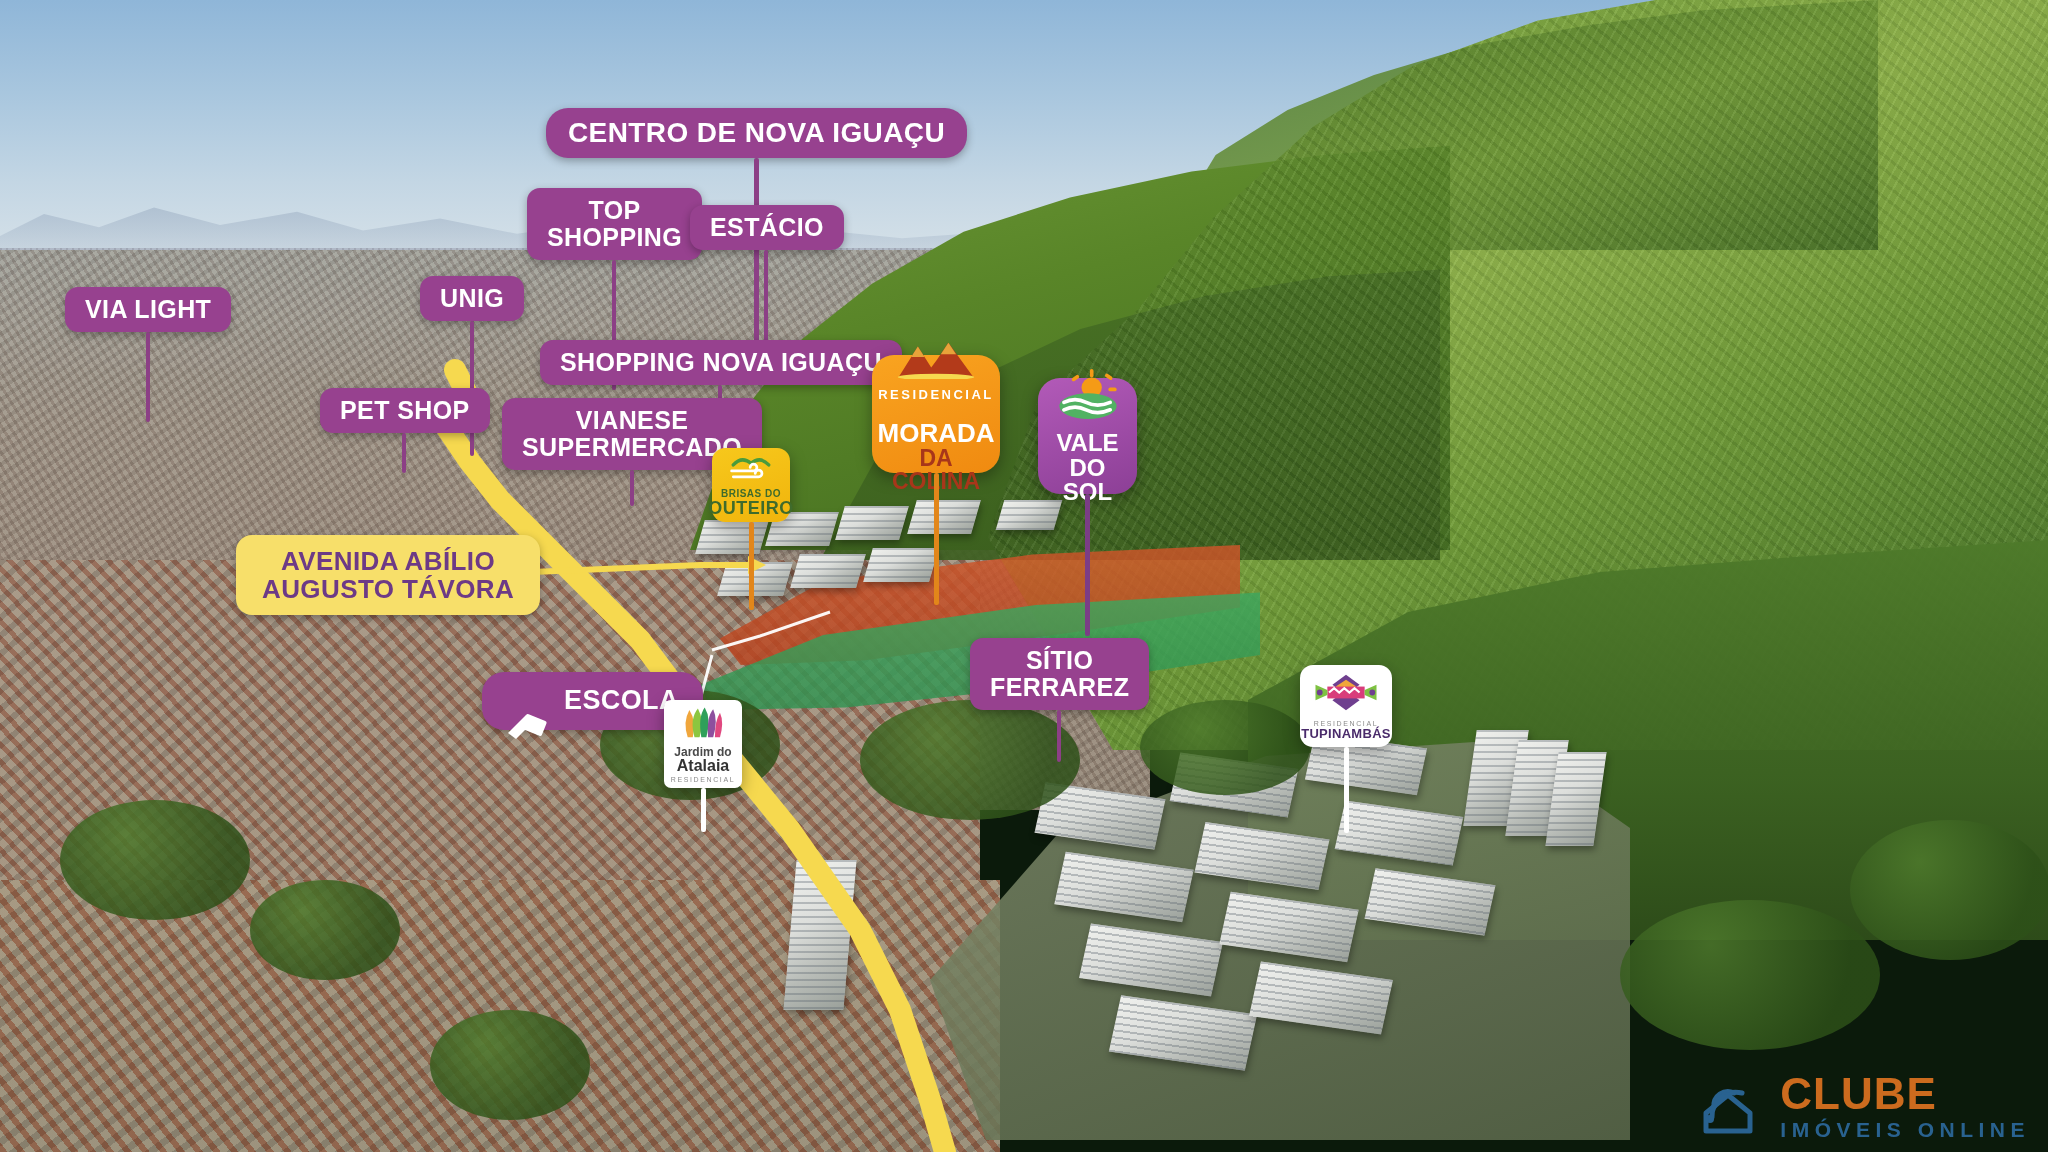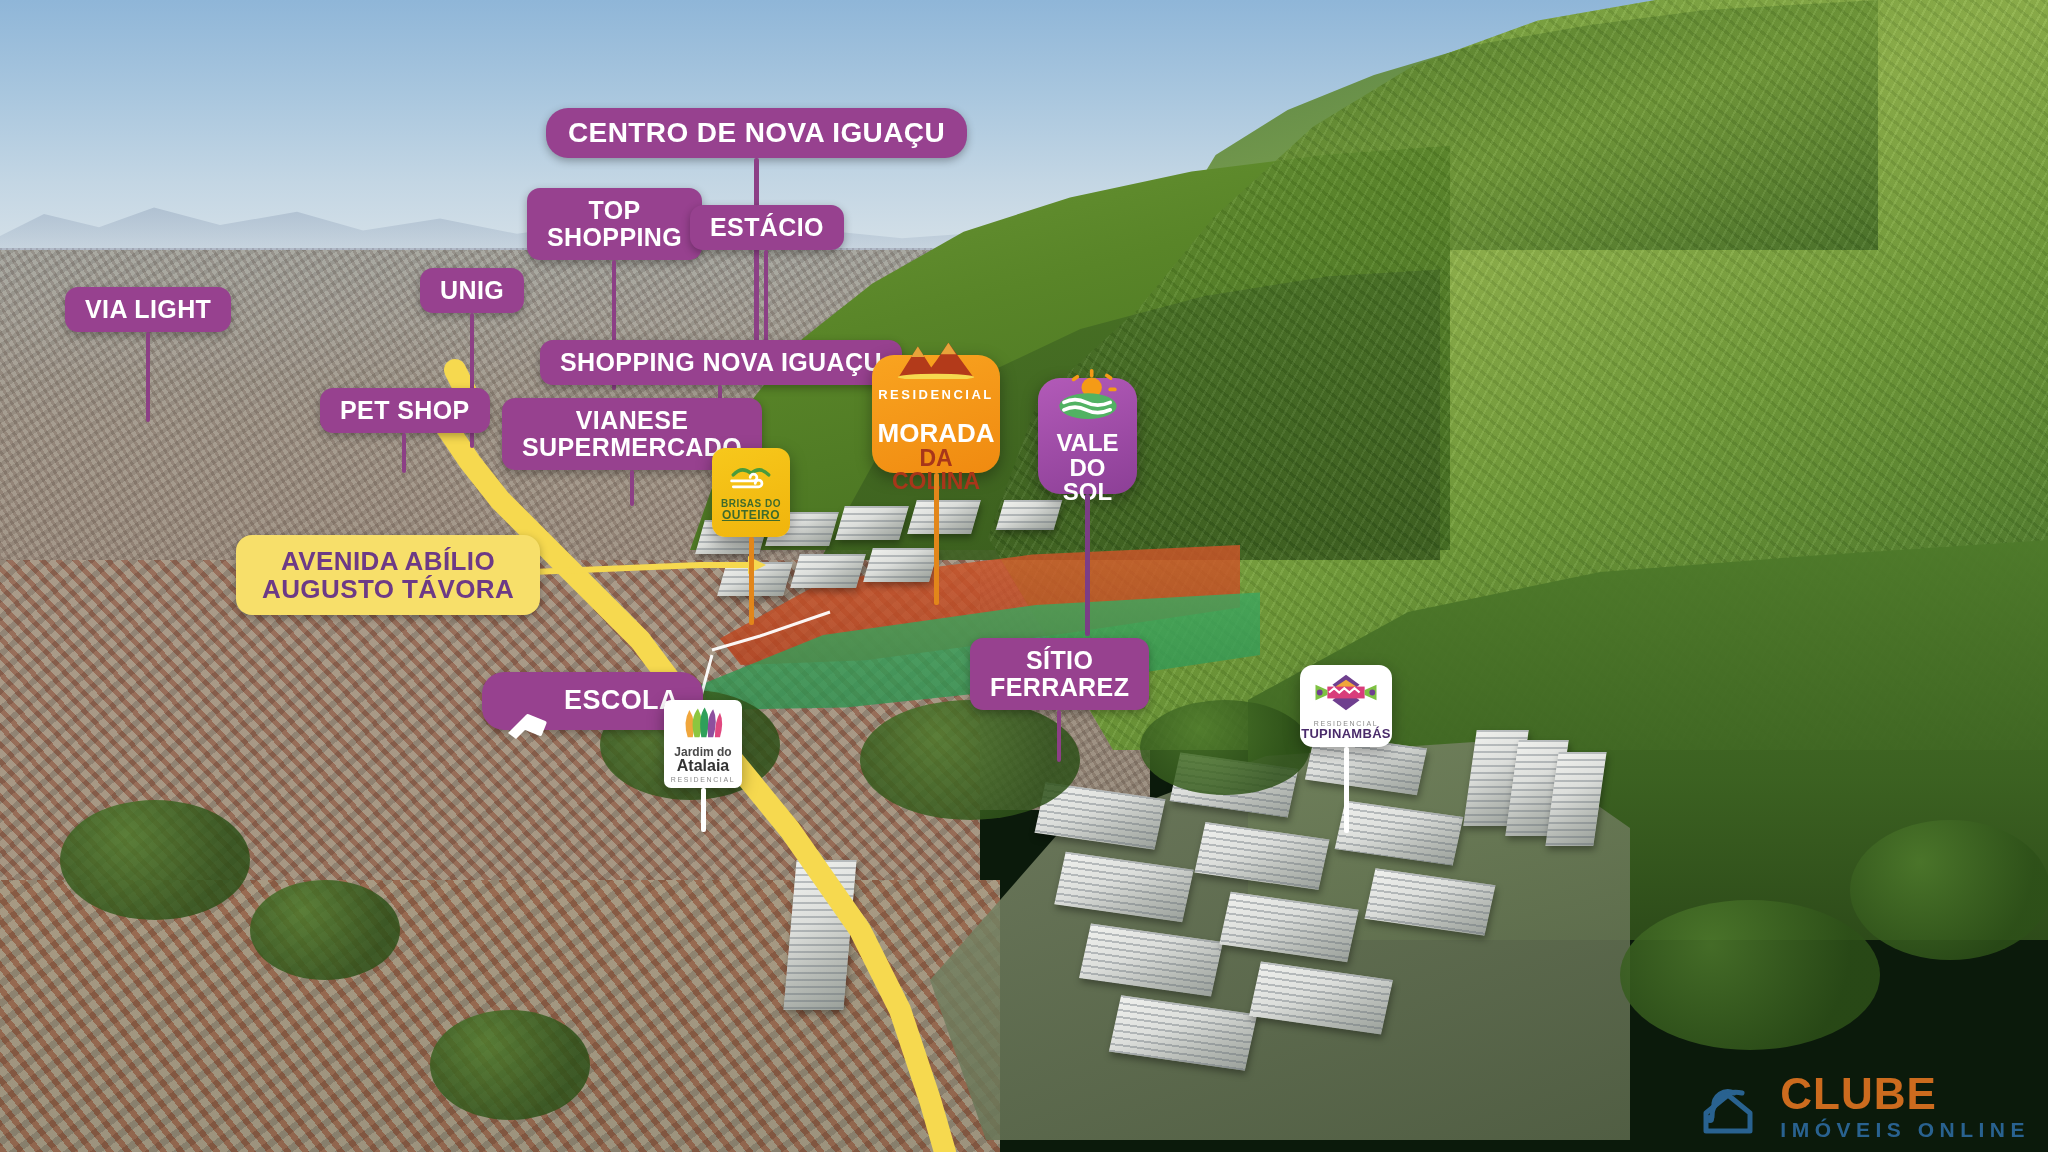--- a/index.html
+++ b/index.html
@@ -305,21 +305,21 @@
     <div class="chip sm">TOP
 SHOPPING</div>
     <div class="pin-stem thin" style="height:130px;"></div>
   </div>
 
   <div class="pin" style="left:690px;top:205px;">
     <div class="chip sm">ESTÁCIO</div>
     <div class="pin-stem thin" style="height:110px;"></div>
   </div>
 
-  <div class="pin" style="left:420px;top:268px;">
+  <div class="pin" style="left:420px;top:276px;">
     <div class="chip sm">UNIG</div>
     <div class="pin-stem thin" style="height:135px;"></div>
   </div>
 
   <div class="pin" style="left:65px;top:287px;">
     <div class="chip sm">VIA LIGHT</div>
     <div class="pin-stem thin" style="height:90px;"></div>
   </div>
 
   <div class="pin" style="left:540px;top:340px;">
@@ -395,30 +395,30 @@
           <path d="M14,44 Q26,38 38,44 T64,44" stroke="#ffffff" stroke-width="4" fill="none" stroke-linecap="round"></path>
         </svg>
       </span>
       <span class="lc-title" style="color:#ffffff;font-size:24px;margin-top:6px;font-weight:600;">VALE</span>
       <span class="lc-title" style="color:#ffffff;font-size:24px;margin-top:1px;font-weight:800;">DO SOL</span>
     </div>
     <div class="pin-stem purple-dark" style="height:142px;"></div>
   </div>
 
   <div class="pin" style="left:712px;top:448px;">
-    <div class="logo-card yellow" style="width:78px;height:89px;padding:6px 4px;border-radius:13px;">
+    <div class="logo-card yellow" style="width:78px;height:74px;padding:6px 4px;border-radius:13px;">
       <span style="display:block;">
         <svg viewBox="0 0 54 32" width="46" height="27" aria-hidden="true">
           <path d="M6,13 Q16,2 27,11 Q38,2 48,13" stroke="#4a9b3c" stroke-width="4" fill="none" stroke-linecap="round"></path>
           <path d="M4,20 H30 a4,4 0 1,0 -4,-4" stroke="#ffffff" stroke-width="3.2" fill="none" stroke-linecap="round"></path>
           <path d="M6,27 H36 a4,4 0 1,0 -4,-4" stroke="#ffffff" stroke-width="3.2" fill="none" stroke-linecap="round"></path>
         </svg>
       </span>
       <span class="lc-title" style="color:#3f6b2c;font-size:10px;margin-top:4px;font-weight:700;letter-spacing:.5px;">BRISAS DO</span>
-      <span class="lc-title" style="color:#3f6b2c;font-size:12px;font-weight:800;letter-spacing:.5px;text-decoration:underline;">OUTEIRO</span>
+      <span class="lc-title" style="color:#3f6b2c;font-size:18px;font-weight:800;letter-spacing:.5px;">OUTEIRO</span>
     </div>
     <div class="pin-stem orange" style="height:88px;"></div>
   </div>
 
   <div class="pin" style="left:664px;top:700px;">
     <div class="logo-card white" style="width:78px;height:88px;padding:6px 4px;border-radius:7px;">
       <span style="display:block;">
         <svg viewBox="0 0 56 40" width="48" height="34" aria-hidden="true">
           <path d="M10,38 Q4,20 12,6 Q20,18 16,38 Z" fill="#f0a63c"></path>
           <path d="M18,38 Q12,16 22,4 Q30,18 24,38 Z" fill="#8cc63f"></path>

